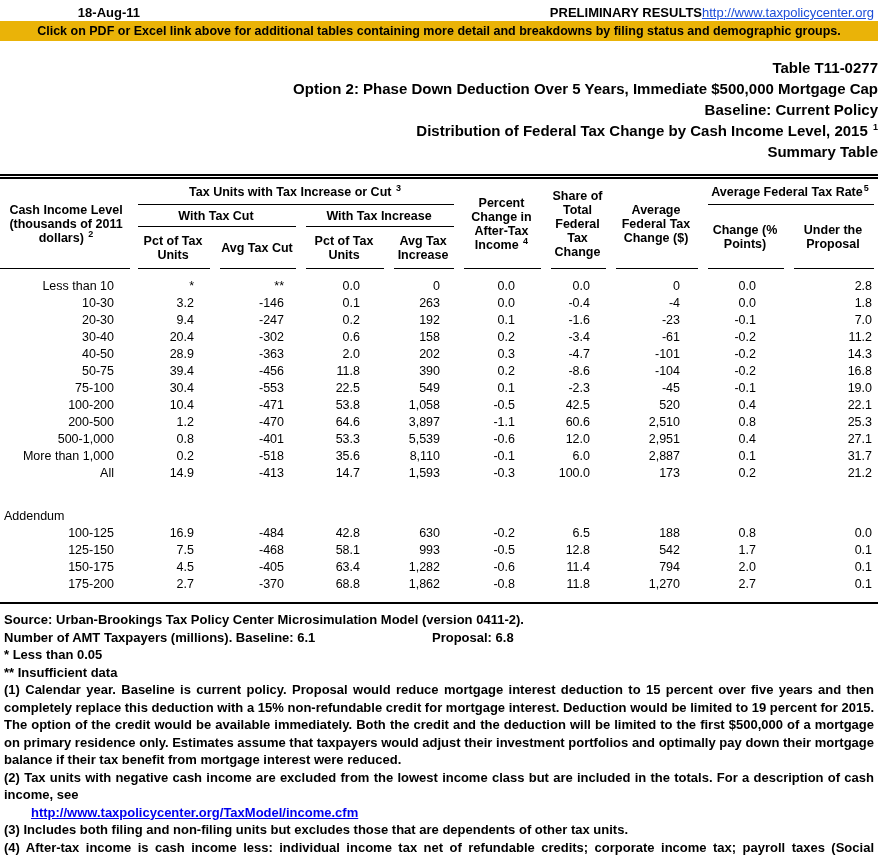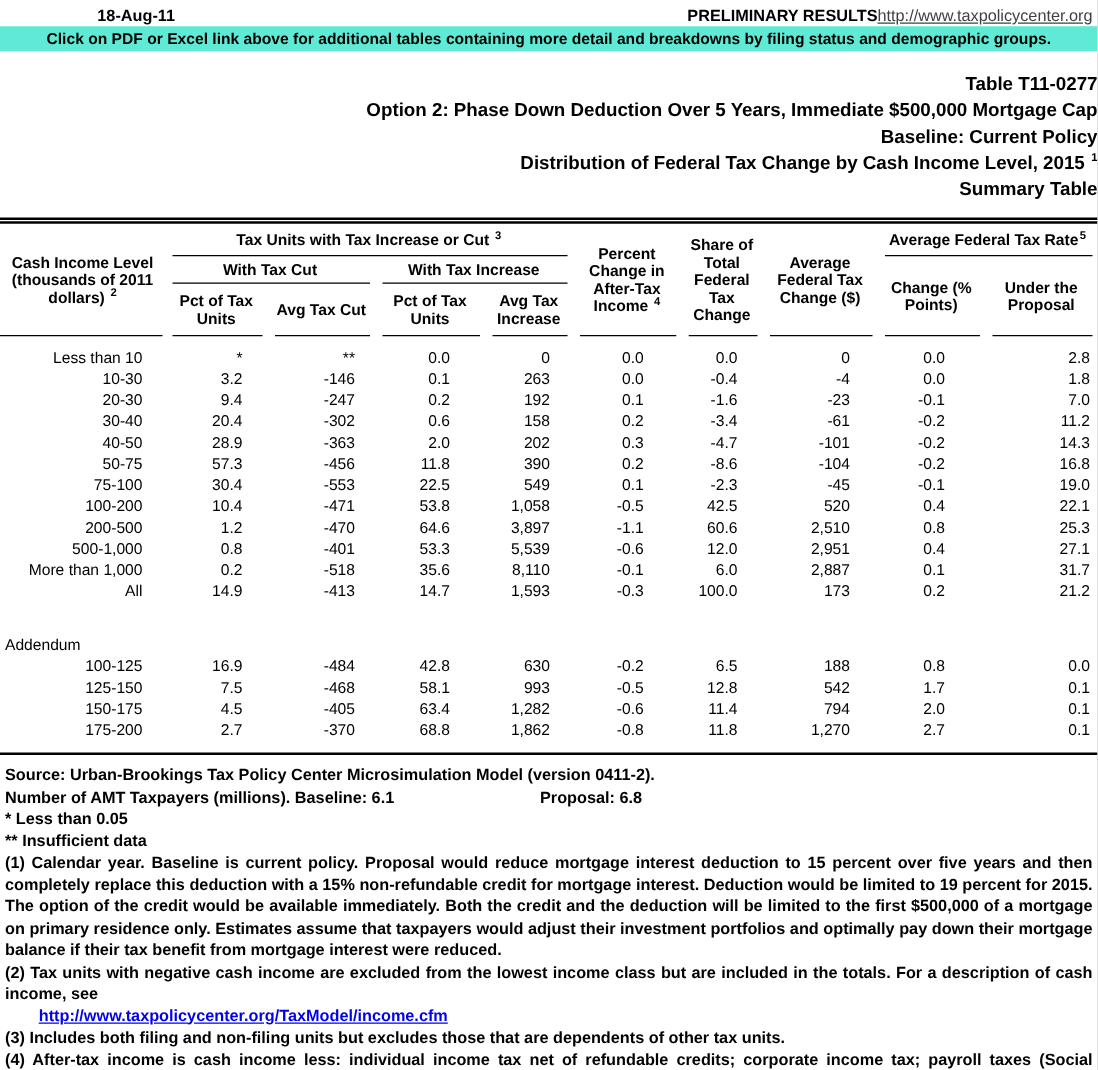--- a/index.html
+++ b/index.html
@@ -9,24 +9,24 @@
     font-family:"Liberation Sans", sans-serif; position:relative;
     overflow:hidden; margin:0 auto;
   }
   
   .topbar {
     display:flex; align-items:center; height:21px; padding:4px 4px 0 4px;
     font-size:13px; font-weight:bold;text-align:right;
   }
   .topbar .date { width:136px; }
   .topbar .status { flex:1; }
-  .topbar a { color:#404040; text-decoration:underline; font-weight:normal; font-size:13px; }
+  .topbar a { color:#1d4ed8; text-decoration:underline; font-weight:normal; font-size:13px; }
   
   .banner {
-    height:20px; background:#5eead4; display:flex; align-items:center; justify-content:center;
+    height:20px; background:#eab308; display:flex; align-items:center; justify-content:center;
     font-size:12.5px; font-weight:bold; text-align:center;
   }
   
   .titles { margin-top:16px; text-align:right; }
   .titles .tline { font-size:15px; font-weight:bold; line-height:21px; }
   sup { font-size:9px; vertical-align:super; line-height:0; margin-left:1px; }
   
   .tablewrap { margin-top:12px; border-top:5px double #000; border-bottom:2px solid #000; }
   table { border-collapse:collapse; table-layout:fixed; width:878px; }
   thead th {
@@ -186,21 +186,21 @@
             <td>2.0</td>
             <td>202</td>
             <td>0.3</td>
             <td>-4.7</td>
             <td>-101</td>
             <td>-0.2</td>
             <td>14.3</td>
           </tr>
           <tr>
             <td>50-75</td>
-            <td>57.3</td>
+            <td>39.4</td>
             <td>-456</td>
             <td>11.8</td>
             <td>390</td>
             <td>0.2</td>
             <td>-8.6</td>
             <td>-104</td>
             <td>-0.2</td>
             <td>16.8</td>
           </tr>
           <tr>

